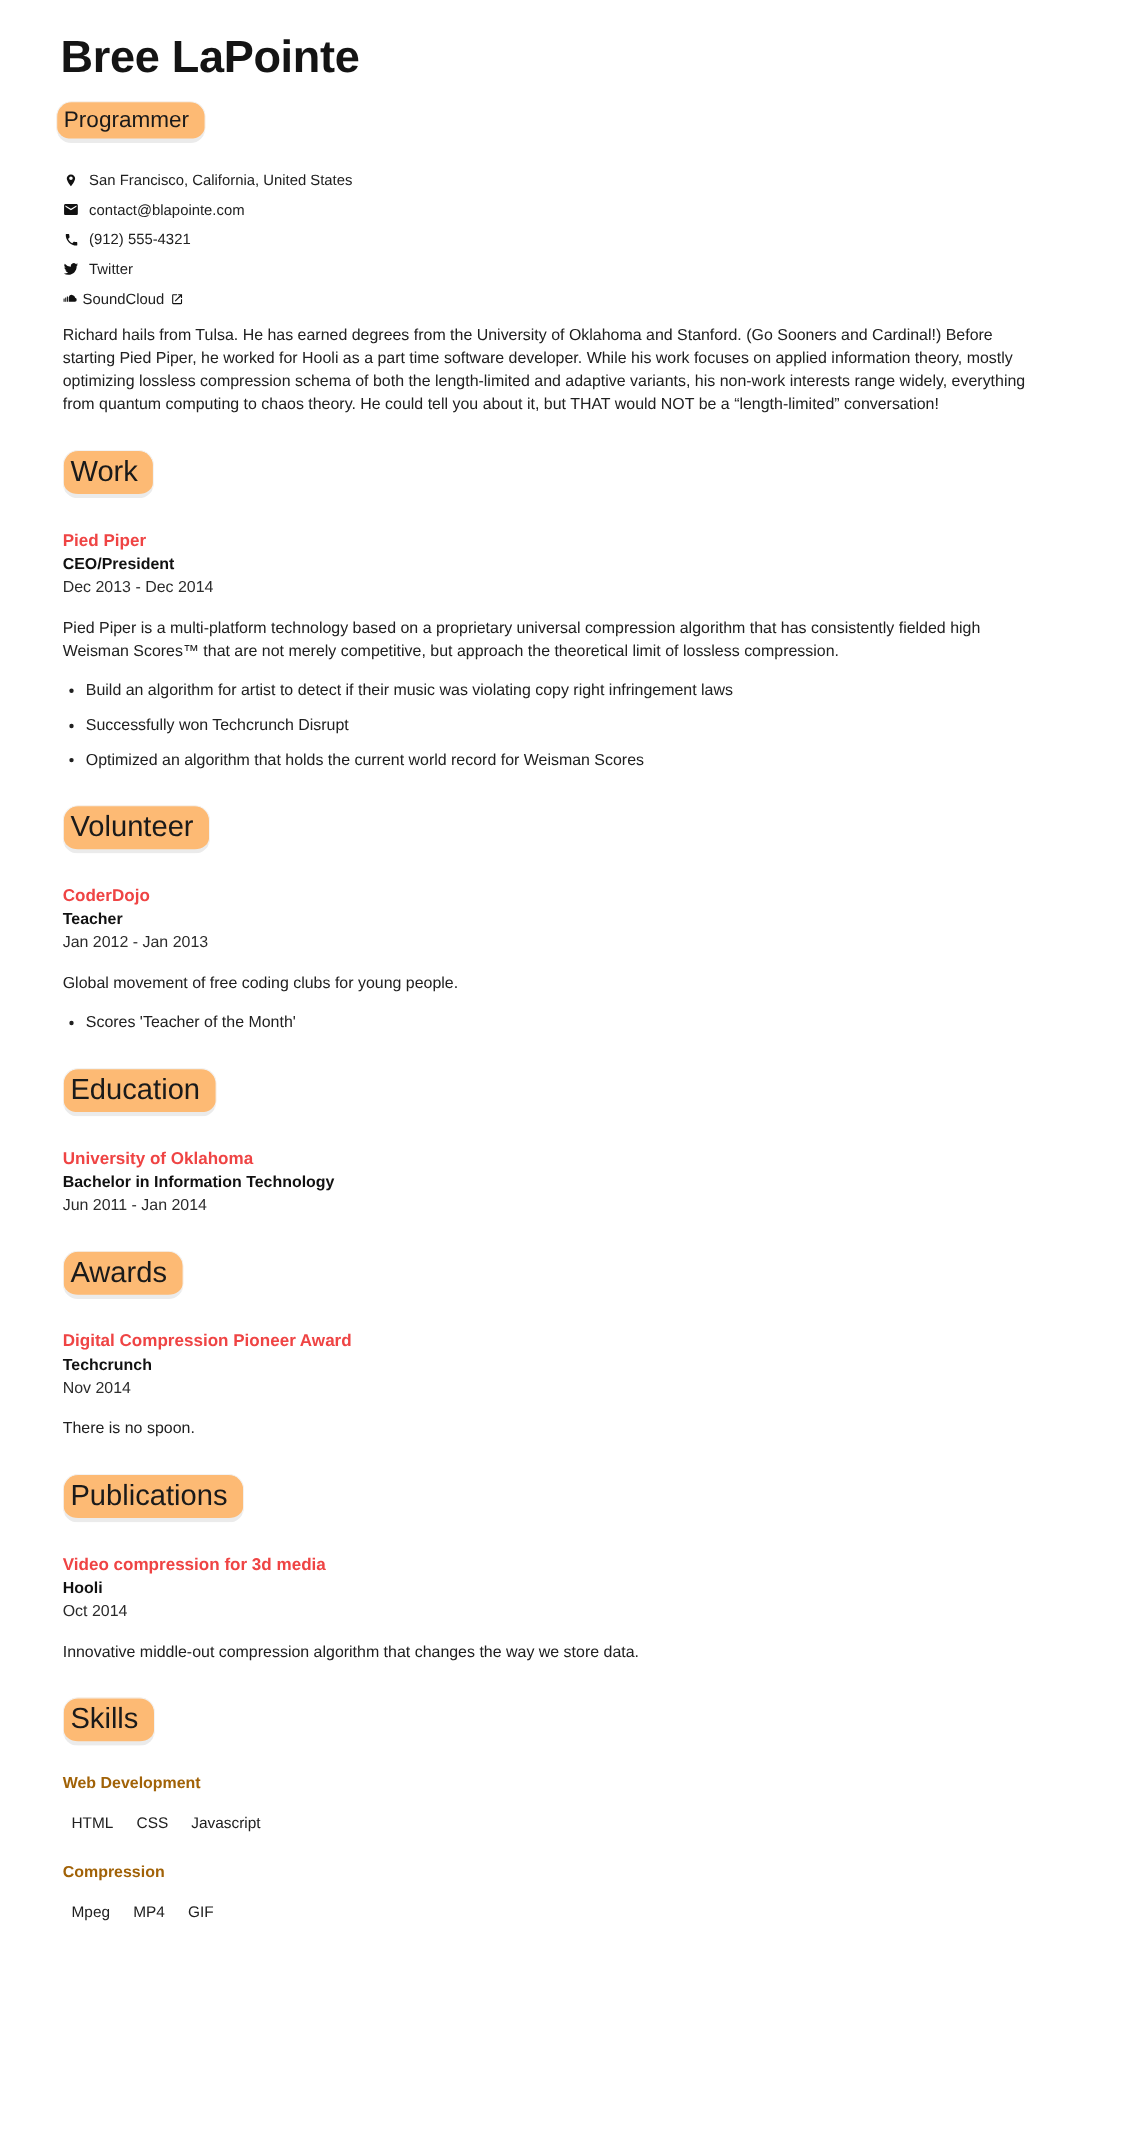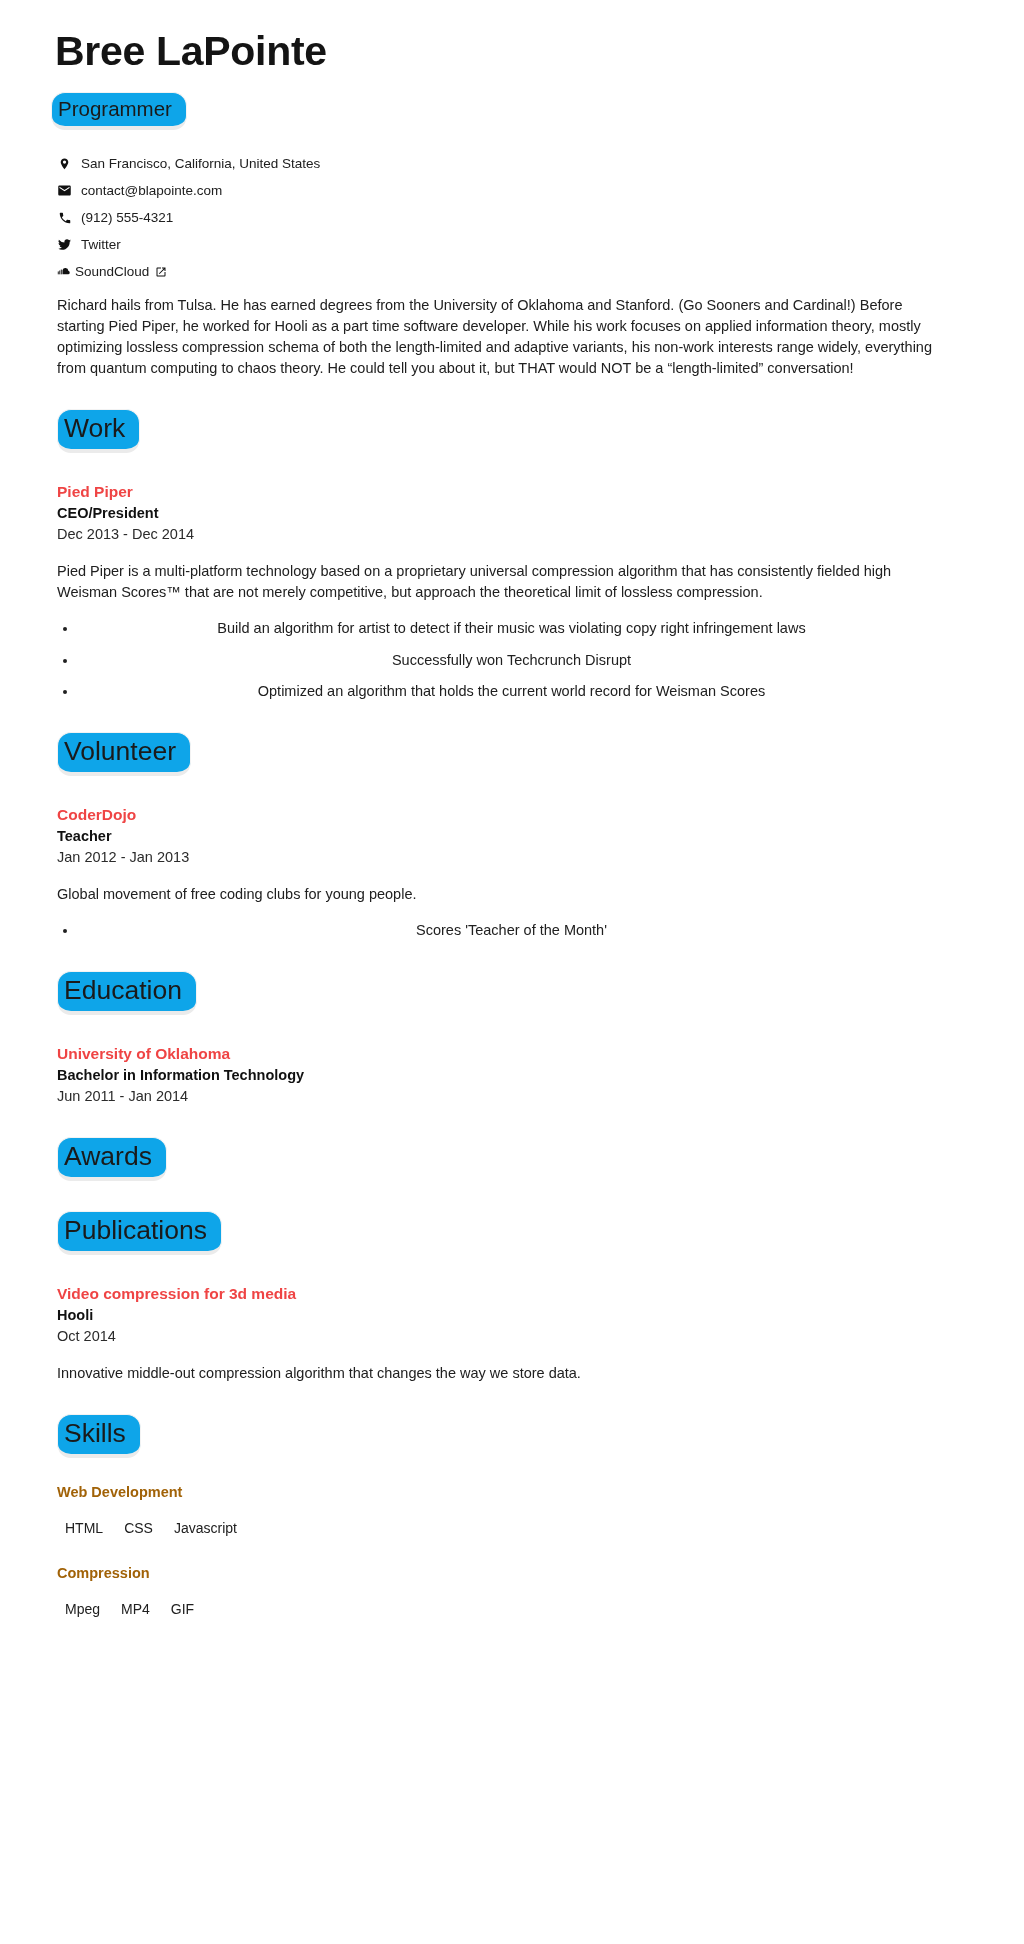--- a/index.html
+++ b/index.html
@@ -23,41 +23,41 @@
     margin: 6px 0 18px -2px;
   }
 
   .badge {
     display: inline-block;
     border: 1px solid #f3f3f3;
     border-bottom: 4px solid #ebebeb;
     border-radius: 14px;
     padding: 2px 14px 4px 6px;
     margin-left: -6px;
-    background: #0ea5e9;
+    background: #fdba74;
   }
   .label-badge { font-size: 20.5px; line-height: 27px; color: #1a1a1a; }
   h2.badge { font-size: 26.5px; line-height: 33px; font-weight: 400; color: #1a1a1a; margin: 0; }
 
   ul.contacts { list-style: none; margin: 26px 0 4px 0; padding: 0; font-size: 13.5px; }
   ul.contacts li { display: flex; align-items: center; gap: 9px; margin-bottom: 12px; height: 15px; }
   ul.contacts li.tight { gap: 3px; }
   .cicon { display: inline-flex; width: 15px; justify-content: center; }
   .cicon svg, .ext svg { display: block; }
   .ext { display: inline-flex; margin-left: 3px; }
 
   p.para { margin: 16px 0 0 0; max-width: 900px; }
 
   section { margin-top: 30px; }
   .item { margin-top: 28px; }
   .item-title { font-weight: bold; font-size: 15.5px; line-height: 22px; color: #ef4444; }
   .item-sub { font-weight: bold; font-size: 14.5px; line-height: 21px; color: #111; }
   .item-date { font-size: 14.5px; line-height: 21px; color: #2b2b2b; }
 
-  ul.highlights { margin: 15px 0 0 0; padding-left: 21px; text-align: center; }
+  ul.highlights { margin: 15px 0 0 0; padding-left: 21px; }
   ul.highlights li { margin-bottom: 10.5px; }
 
   .quote { font-style: italic; margin: 18px 0 0 8px; max-width: 910px; }
   .ref-name { font-weight: bold; margin: 15px 0 0 8px; color: #111; }
 
   .group-name { font-weight: bold; margin: 24px 0 0 0; color: #a16207; }
   .keywords { display: flex; gap: 21px; margin: 15px 0 0 8px; font-size: 14px; }
 </style>
 </head>
 <body>
@@ -153,20 +153,26 @@
     <h2 class="badge">Education</h2>
     <div class="item">
       <div class="item-title">University of Oklahoma</div>
       <div class="item-sub">Bachelor in Information Technology</div>
       <div class="item-date">Jun 2011 - Jan 2014</div>
     </div>
   </section>
 
   <section>
     <h2 class="badge">Awards</h2>
+    <div class="item">
+      <div class="item-title">Digital Compression Pioneer Award</div>
+      <div class="item-sub">Techcrunch</div>
+      <div class="item-date">Nov 2014</div>
+      <p class="para">There is no spoon.</p>
+    </div>
   </section>
 
   <section>
     <h2 class="badge">Publications</h2>
     <div class="item">
       <div class="item-title">Video compression for 3d media</div>
       <div class="item-sub">Hooli</div>
       <div class="item-date">Oct 2014</div>
       <p class="para">Innovative middle-out compression algorithm that changes the way we store data.</p>
     </div>

